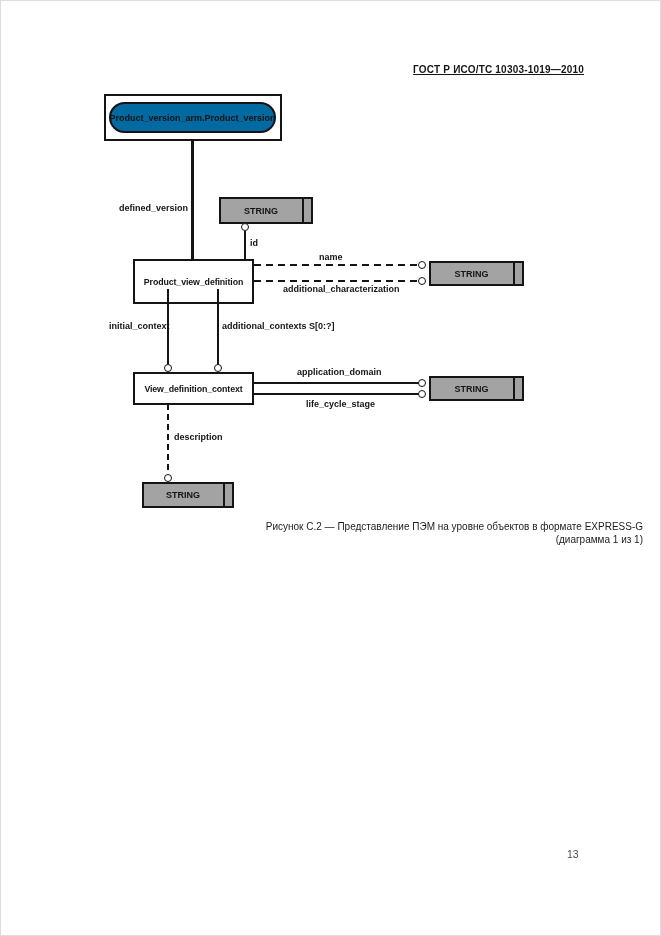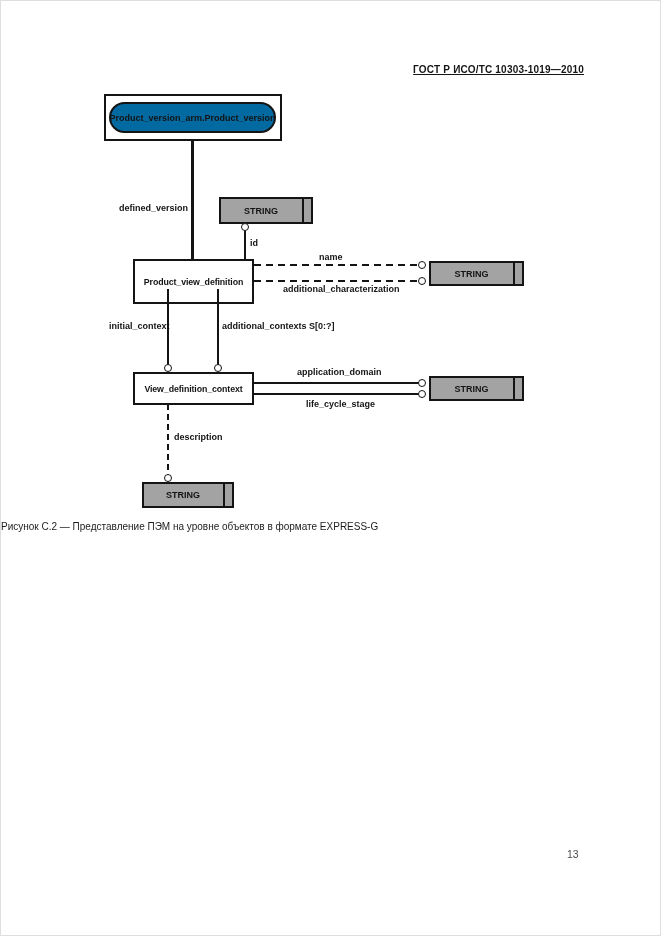--- a/index.html
+++ b/index.html
@@ -56,22 +56,22 @@
   }
   .circ{
     position:absolute; width:8px; height:8px; box-sizing:border-box;
     border:1.5px solid #141414; border-radius:50%; background:#fff;
   }
   .lbl{
     position:absolute; font-size:9px; font-weight:bold;
     white-space:nowrap; color:#141414;
   }
   .caption{
-    position:absolute; left:0; top:519px; width:630px;
-    text-align:left; font-size:10px; line-height:13px; color:#1c1c1c;
+    position:absolute; left:12px; top:519px; width:630px;
+    text-align:right; font-size:10px; line-height:13px; color:#1c1c1c;
   }
   .pagenum{
     position:absolute; left:566px; top:847px;
     font-size:10.5px; color:#4d4d4d;
   }
 </style>
 </head>
 <body>
 
 <div class="page">
@@ -137,17 +137,18 @@
 
     <div class="sbox" style="left:141px; top:481px; width:92px; height:26px;">
       <span>STRING</span>
       <span class="strip"></span>
     </div>
 
   </div>
 
   <div class="caption">
     <div>Рисунок С.2 — Представление ПЭМ на уровне объектов в формате EXPRESS-G</div>
+    <div>(диаграмма 1 из 1)</div>
   </div>
 
   <div class="pagenum">13</div>
 
 </div>
 
 </body></html>

